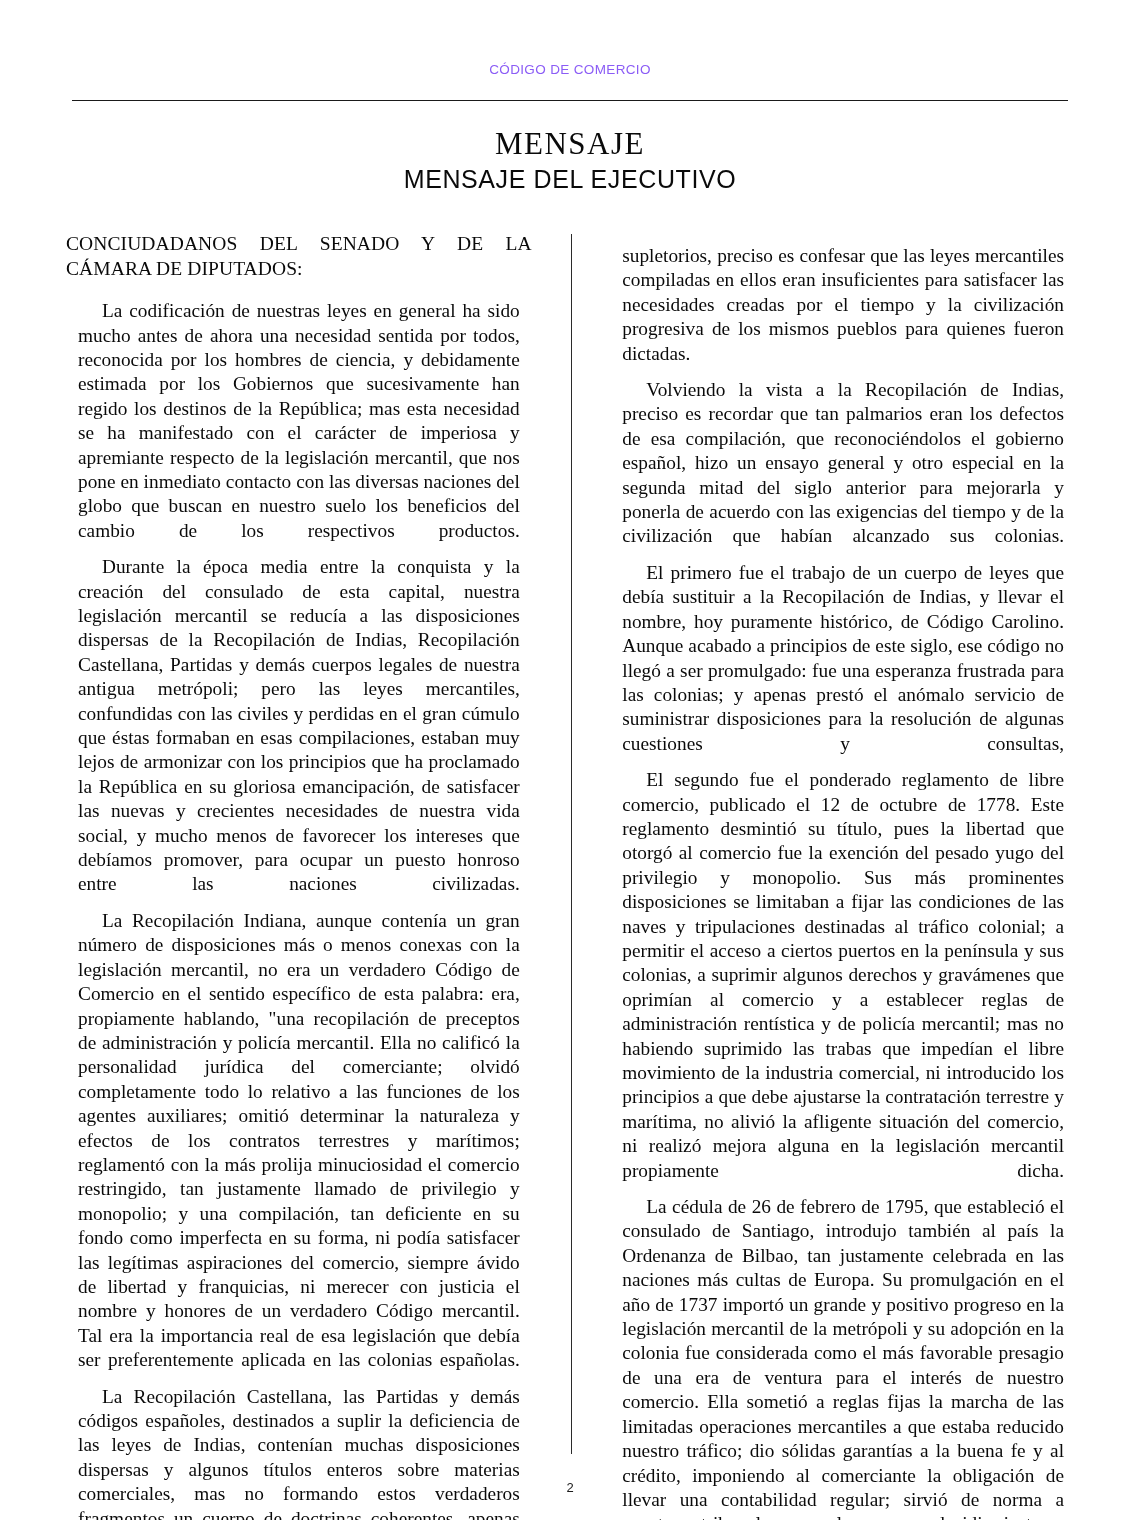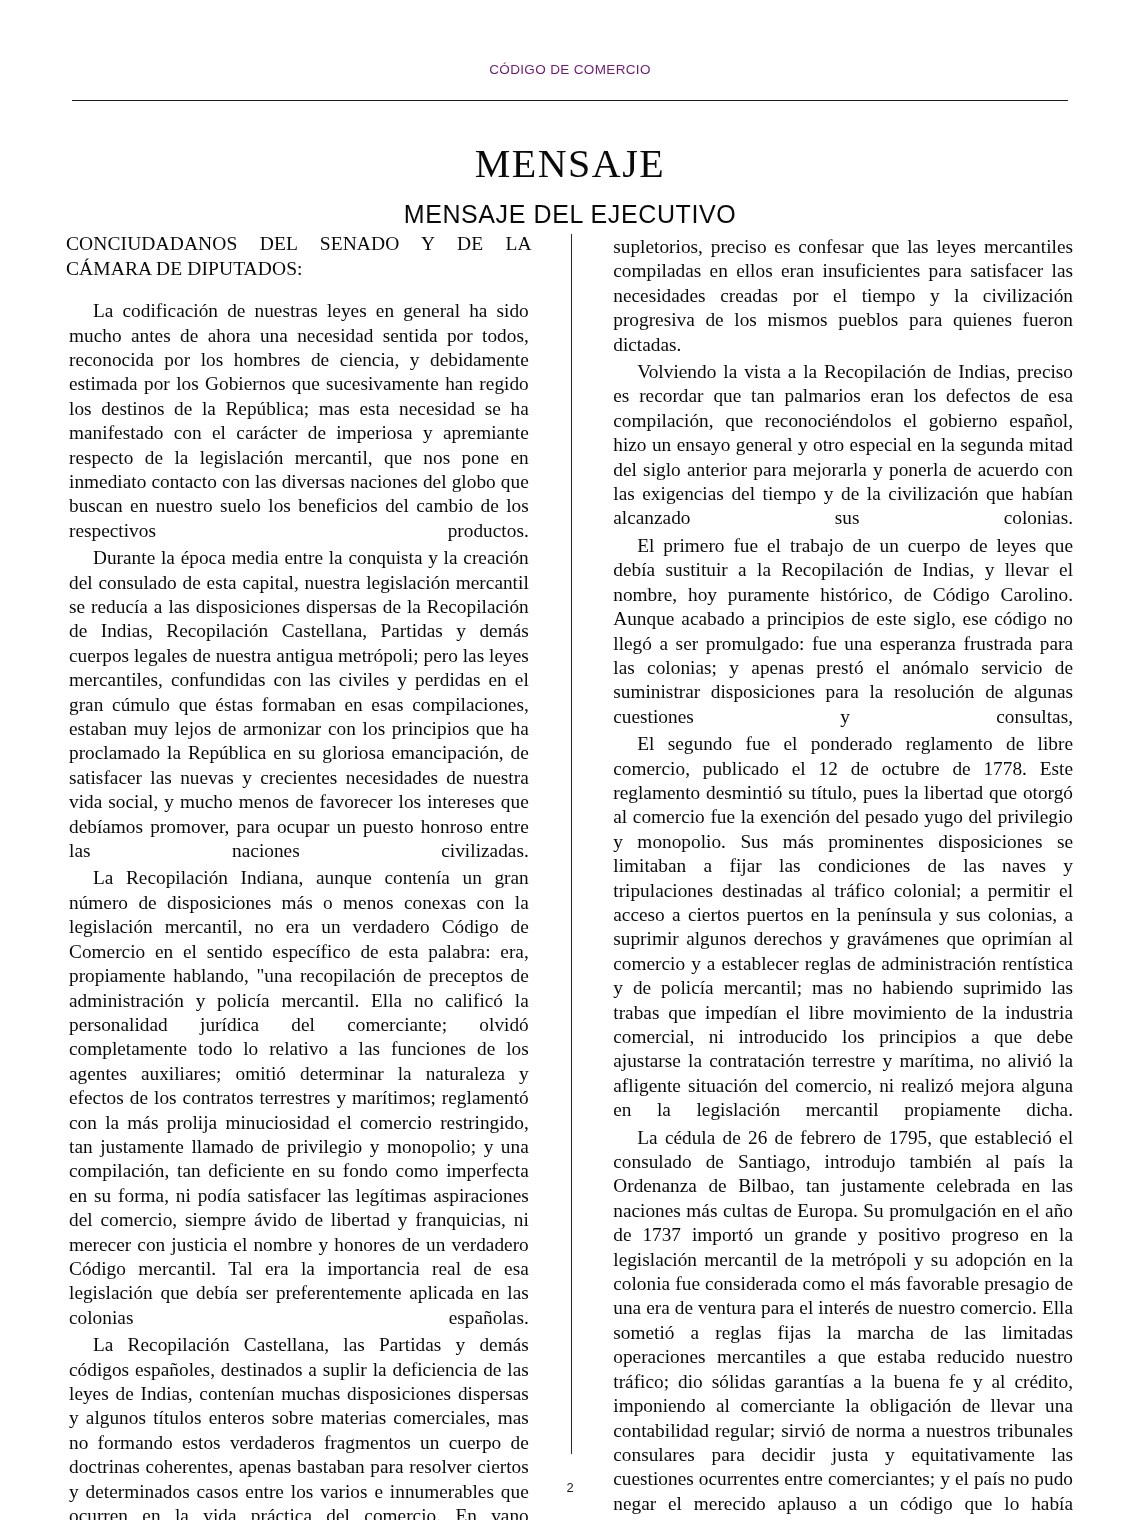--- a/index.html
+++ b/index.html
@@ -27,45 +27,45 @@
   
   .running-head {
     position: absolute;
     left: 72px;
     top: 62px;
     width: 996px;
     text-align: center;
     font-family: "Liberation Sans", "DejaVu Sans", sans-serif;
     font-size: 13.5px;
     letter-spacing: 0.35px;
-    color: #701a75;
+    color: #8b5cf6;
   }
   .head-rule {
     position: absolute;
     left: 72px;
     top: 100px;
     width: 996px;
     height: 1px;
     background: #1a1a1a;
   }
 
   
   .title-block {
     position: absolute;
     left: 72px;
     top: 128px;
     width: 996px;
     text-align: center;
   }
   .doc-title {
     font-family: "Liberation Serif", "DejaVu Serif", serif;
-    font-size: 40px;
+    font-size: 31px;
     letter-spacing: 1.5px;
     line-height: 1.02;
-    margin: 16px;
+    margin: 0;
     font-weight: normal;
   }
   .doc-subtitle {
     font-family: Liberation Sans, sans-serif;
     font-size: 25px;
     letter-spacing: 0.6px;
     margin: 6px 0 0 0;
     font-weight: normal;
     line-height: 1.05;
   }
@@ -103,21 +103,21 @@
     text-align: justify;
     text-align-last: left;
     margin: 0 0 18px 0;
     letter-spacing: 0.1px;
   }
   p.para {
     font-size: 19.3px;
     line-height: 1.265;
     text-align: justify;
     text-align-last: left;
-    margin: 3px;
+    margin: 12px;
     text-indent: 24px;
     hyphens: none;
     letter-spacing: 0.02px;
   }
   p.para.last-full {
     text-align-last: justify;
   }
   p.para.flow-tail {
     text-indent: 0;
   }

